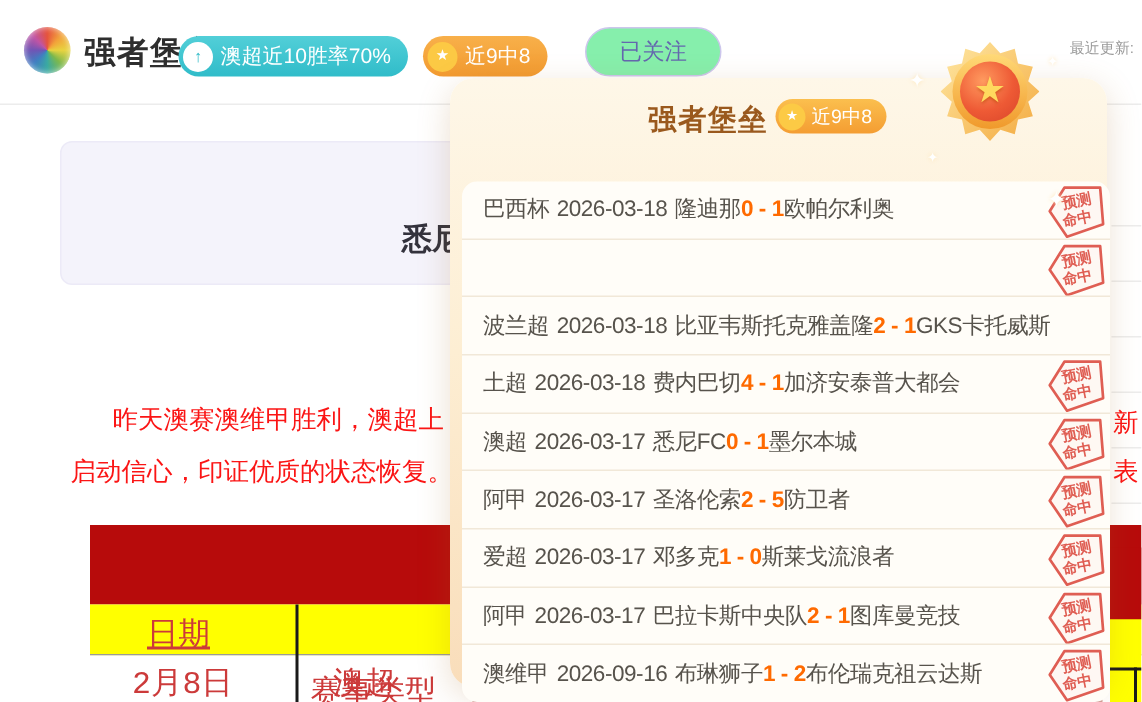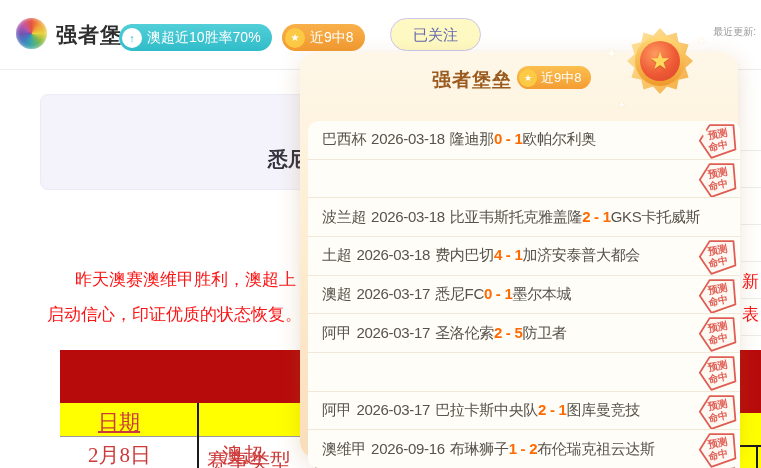--- a/index.html
+++ b/index.html
@@ -14,21 +14,21 @@
   .hdr-title { position:absolute; left:56px; top:21px; font-size:21px; font-weight:bold; color:#2e2e2e; letter-spacing:1px; }
   .pill { position:absolute; top:24px; height:27px; border-radius:14px; display:flex; align-items:center;
     color:#fff; font-size:14px; padding:0 11px 0 3px; white-space:nowrap; }
   .pill .dot { width:20px; height:20px; border-radius:50%; display:flex; align-items:center; justify-content:center;
     margin-right:5px; font-size:11px; }
   .pill-teal { left:119px; background:linear-gradient(180deg,#52cfd8,#30bcc9); }
   .pill-teal .dot { background:#fff; color:#2fbac7; font-weight:bold; }
   .pill-orange { left:282px; background:linear-gradient(180deg,#f8b04a,#f29a30); }
   .pill-orange .dot { background:#fcc944; color:#fff; font-size:10px; }
   .follow-btn { position:absolute; left:390px; top:18px; width:91px; height:33px; border:1px solid #ccc6ec;
-    border-radius:17px; background:#fef9c3; color:#6467ae; font-size:15px; line-height:31px; text-align:center; cursor:pointer; }
+    border-radius:17px; background:#86efac; color:#6467ae; font-size:15px; line-height:31px; text-align:center; cursor:pointer; }
   .updated { position:absolute; right:5px; top:25px; font-size:10px; color:#9b9b9b; }
 
   
   .panel { position:absolute; left:40px; top:94px; width:690px; height:96px; background:#f4f3fb;
     border:1px solid #eceaf7; border-radius:8px; z-index:0; }
   .panel-title { position:absolute; left:268px; top:146px; font-size:20px; font-weight:bold; color:#33323d; z-index:0; white-space:nowrap; }
   .red-par { position:absolute; font-size:17px; color:#fb1515; z-index:0; white-space:nowrap; }
   .rp1 { left:75px; top:268px; }
   .rp2 { left:47px; top:303px; }
   .rp-r1 { left:742px; top:270px; }
@@ -36,21 +36,21 @@
   .bg-line { position:absolute; left:741px; width:20px; height:1px; background:#ececec; z-index:0; }
 
   .tbl-red { position:absolute; left:60px; top:350px; width:701px; height:53px; background:#b70b0b; z-index:0; }
   .tbl-yellow { position:absolute; left:60px; top:403px; width:701px; height:34px; background:#ffff00;
     border-bottom:1px solid #9a9a9a; z-index:0; }
   .tbl-row { position:absolute; left:60px; top:437px; width:701px; height:34px; background:#fff; z-index:0; }
   .tbl-vline { position:absolute; left:197px; top:403px; width:2px; height:65px; background:#1a1a1a; z-index:0; }
   .tbl-cell { position:absolute; font-family:"Liberation Serif","DejaVu Serif",serif; font-size:21px; color:#cc3a3a; z-index:0; white-space:nowrap; }
   .tc-date { left:98px; top:408px;text-decoration:underline; }
   .tc-type { left:207px; top:408px;margin-top:39px; }
-  .tc-d1 { left:88px; top:441px; }
+  .tc-d1 { left:88px; top:441px;font-family:Liberation Mono, monospace; }
   .tc-d2 { left:222px; top:441px; }
   .sliver-red { position:absolute; left:740px; top:365px; width:21px; height:48px; background:#b70b0b; z-index:0; }
   .sliver-yel { position:absolute; left:740px; top:413px; width:21px; height:55px; background:#ffff00; z-index:0; }
   .sliver-hline { position:absolute; left:740px; top:445px; width:21px; height:2px; background:#1a1a1a; z-index:0; }
   .sliver-vline { position:absolute; left:756px; top:445px; width:2px; height:23px; background:#1a1a1a; z-index:0; }
   .frag-bar { position:absolute; left:315px; top:460px; width:420px; height:8px; z-index:0; opacity:.75;
     background:repeating-linear-gradient(90deg,#c4817b 0 13px,transparent 13px 20px,#8fb4b8 20px 28px,transparent 28px 41px); }
 
   
   .popup { position:absolute; left:300px; top:52px; width:438px; height:406px; border-radius:16px; z-index:2;
@@ -200,20 +200,21 @@
     <div class="stamp">
       <svg viewBox="0 0 44 40">
         <polygon points="2,17 16,2 42,7 39,34 11,38" fill="rgba(253,243,238,0.55)" stroke="#dd5146" stroke-width="2" stroke-linejoin="round"></polygon>
         <text class="st1" x="23" y="17" text-anchor="middle" font-size="11" font-weight="bold" fill="#dd5146">预测</text>
         <text class="st2" x="21" y="30" text-anchor="middle" font-size="11" font-weight="bold" fill="#dd5146">命中</text>
       </svg>
     </div>
   </div>
 
   <div class="record-row">
+    <div class="record-text"><span class="r-league sp">爱超</span><span class="r-date sp">2026-03-17</span><span class="r-home">邓多克</span><span class="r-score">1 - 0</span><span class="r-away">斯莱戈流浪者</span></div>
     <div class="stamp">
       <svg viewBox="0 0 44 40">
         <polygon points="2,17 16,2 42,7 39,34 11,38" fill="rgba(253,243,238,0.55)" stroke="#dd5146" stroke-width="2" stroke-linejoin="round"></polygon>
         <text class="st1" x="23" y="17" text-anchor="middle" font-size="11" font-weight="bold" fill="#dd5146">预测</text>
         <text class="st2" x="21" y="30" text-anchor="middle" font-size="11" font-weight="bold" fill="#dd5146">命中</text>
       </svg>
     </div>
   </div>
 
   <div class="record-row">

